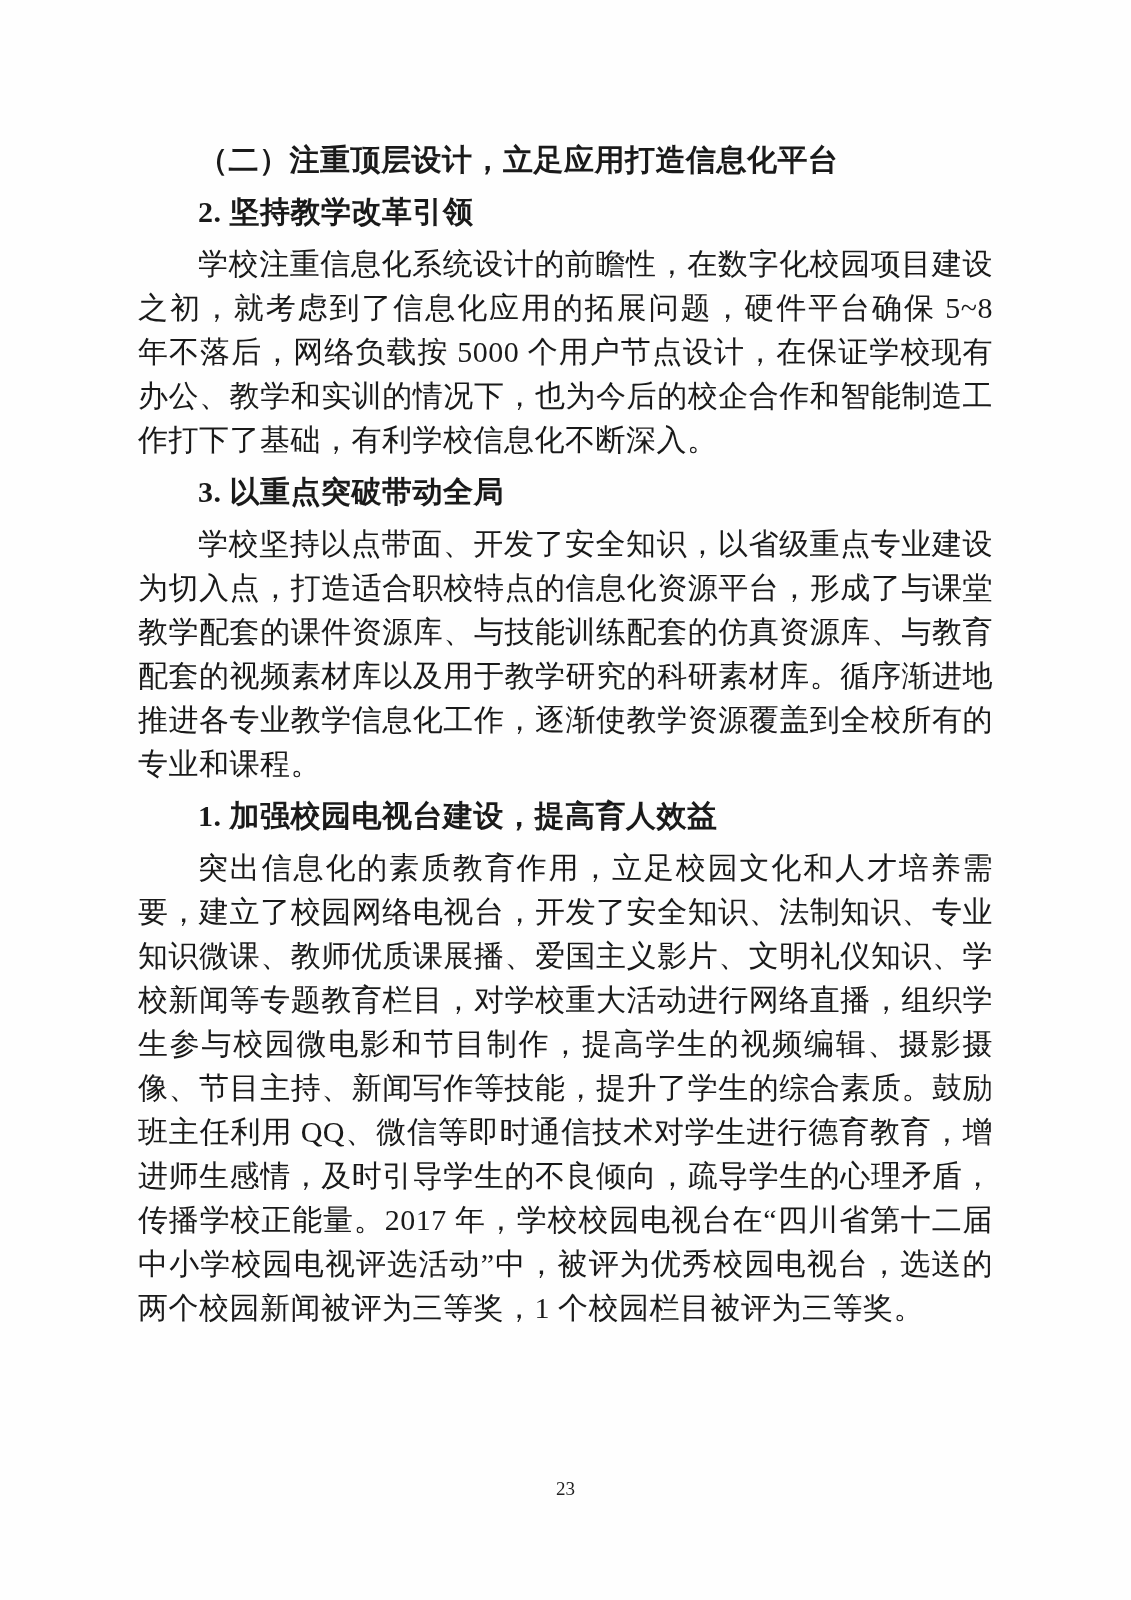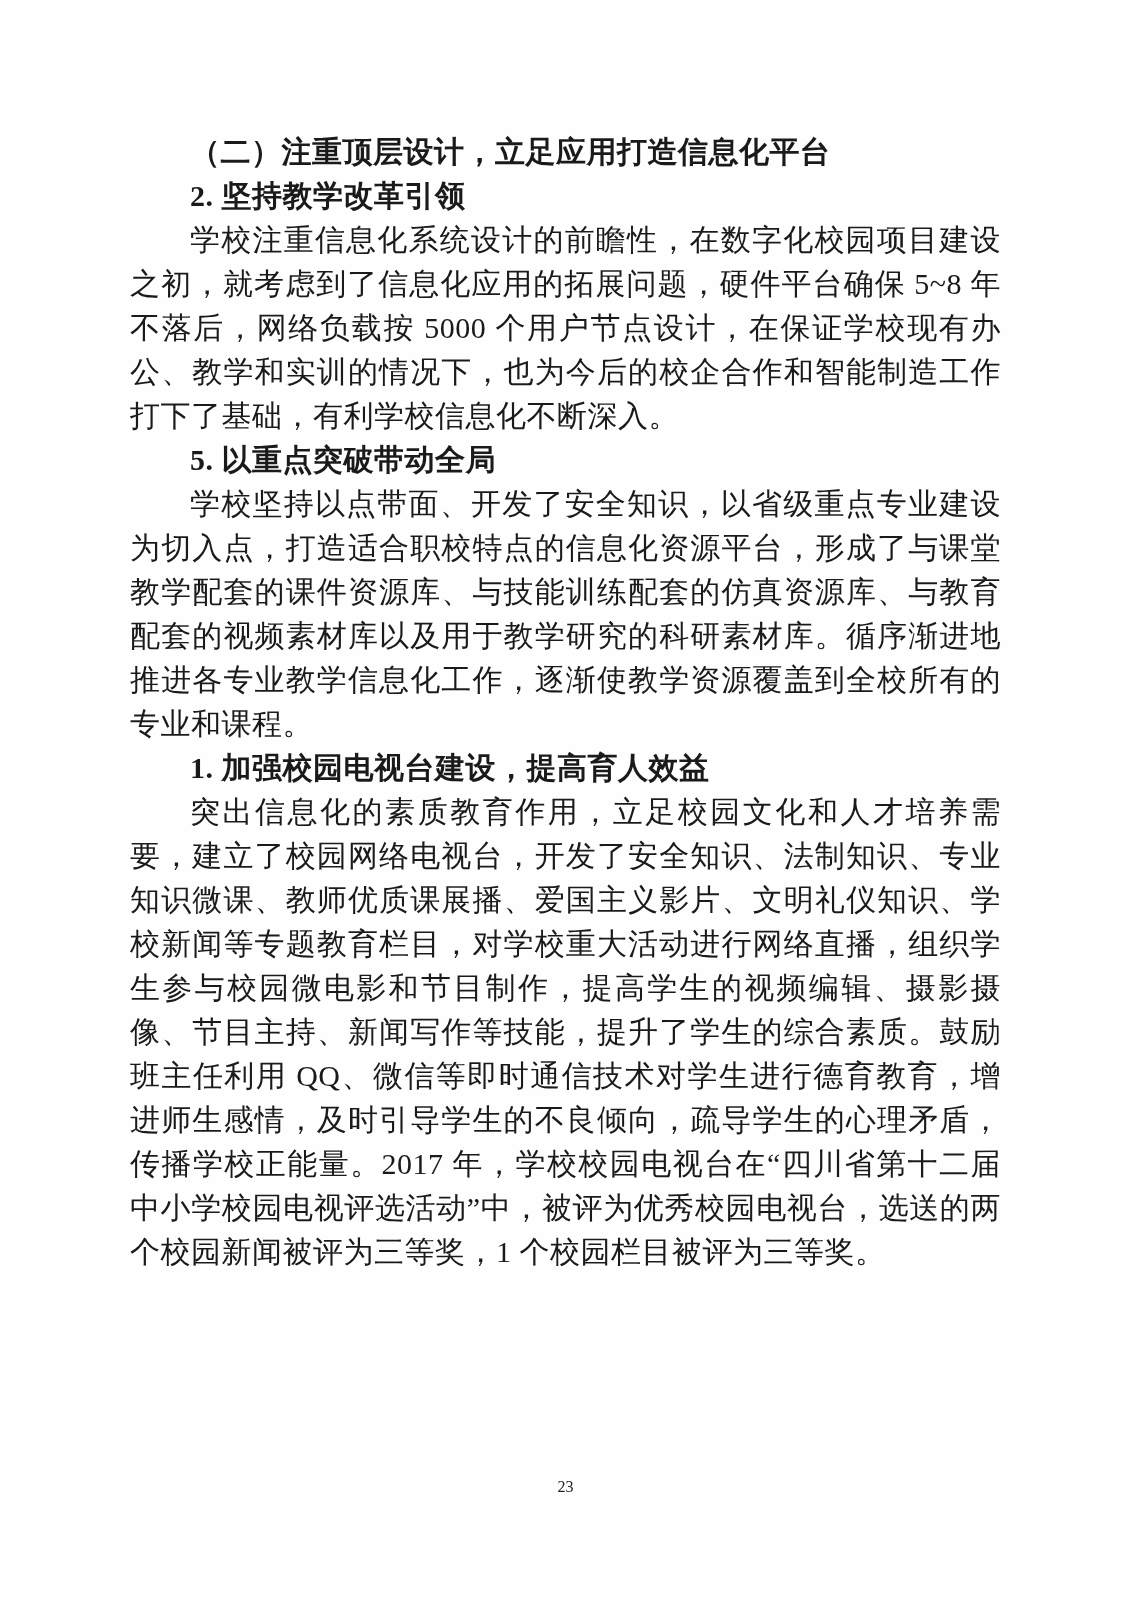--- a/index.html
+++ b/index.html
@@ -18,53 +18,53 @@
   }
   .text-block {
     position: absolute;
     left: 130px;
     top: 130px;
     width: 871px;
   }
   .text-block h2,
   .text-block h3,
   .text-block p {
-    margin: 0;
+    margin: 8px;
     padding: 0;
     font-size: 30px;
     line-height: 44px;
     text-indent: 2em;
     text-align: justify;
     font-weight: normal;
     letter-spacing: 0.5px;
   }
   .text-block h2 {
     font-weight: bold;
   }
   .text-block h3 {
     font-weight: bold;
   }
   .page-number {
     position: absolute;
     left: 0;
     right: 0;
     top: 1478px;
     text-align: center;
-    font-size: 16px;
+    font-size: 19px;
     color: #222222;
     font-family: "Liberation Serif", "DejaVu Serif", serif;
   }
 </style>
 </head>
 <body>
 
 <div class="page">
   <div class="text-block">
     <h2>（二）注重顶层设计，立足应用打造信息化平台</h2>
     <h3>2.  坚持教学改革引领</h3>
     <p>学校注重信息化系统设计的前瞻性，在数字化校园项目建设之初，就考虑到了信息化应用的拓展问题，硬件平台确保 5~8 年不落后，网络负载按 5000 个用户节点设计，在保证学校现有办公、教学和实训的情况下，也为今后的校企合作和智能制造工作打下了基础，有利学校信息化不断深入。</p>
-    <h3>5.  以重点突破带动全局</h3>
+    <h3>3.  以重点突破带动全局</h3>
     <p>学校坚持以点带面、开发了安全知识，以省级重点专业建设为切入点，打造适合职校特点的信息化资源平台，形成了与课堂教学配套的课件资源库、与技能训练配套的仿真资源库、与教育配套的视频素材库以及用于教学研究的科研素材库。循序渐进地推进各专业教学信息化工作，逐渐使教学资源覆盖到全校所有的专业和课程。</p>
     <h3>1.  加强校园电视台建设，提高育人效益</h3>
     <p>突出信息化的素质教育作用，立足校园文化和人才培养需要，建立了校园网络电视台，开发了安全知识、法制知识、专业知识微课、教师优质课展播、爱国主义影片、文明礼仪知识、学校新闻等专题教育栏目，对学校重大活动进行网络直播，组织学生参与校园微电影和节目制作，提高学生的视频编辑、摄影摄像、节目主持、新闻写作等技能，提升了学生的综合素质。鼓励班主任利用 QQ、微信等即时通信技术对学生进行德育教育，增进师生感情，及时引导学生的不良倾向，疏导学生的心理矛盾，传播学校正能量。2017 年，学校校园电视台在“四川省第十二届中小学校园电视评选活动”中，被评为优秀校园电视台，选送的两个校园新闻被评为三等奖，1 个校园栏目被评为三等奖。</p>
   </div>
   <div class="page-number">23</div>
 </div>
 
 </body></html>

